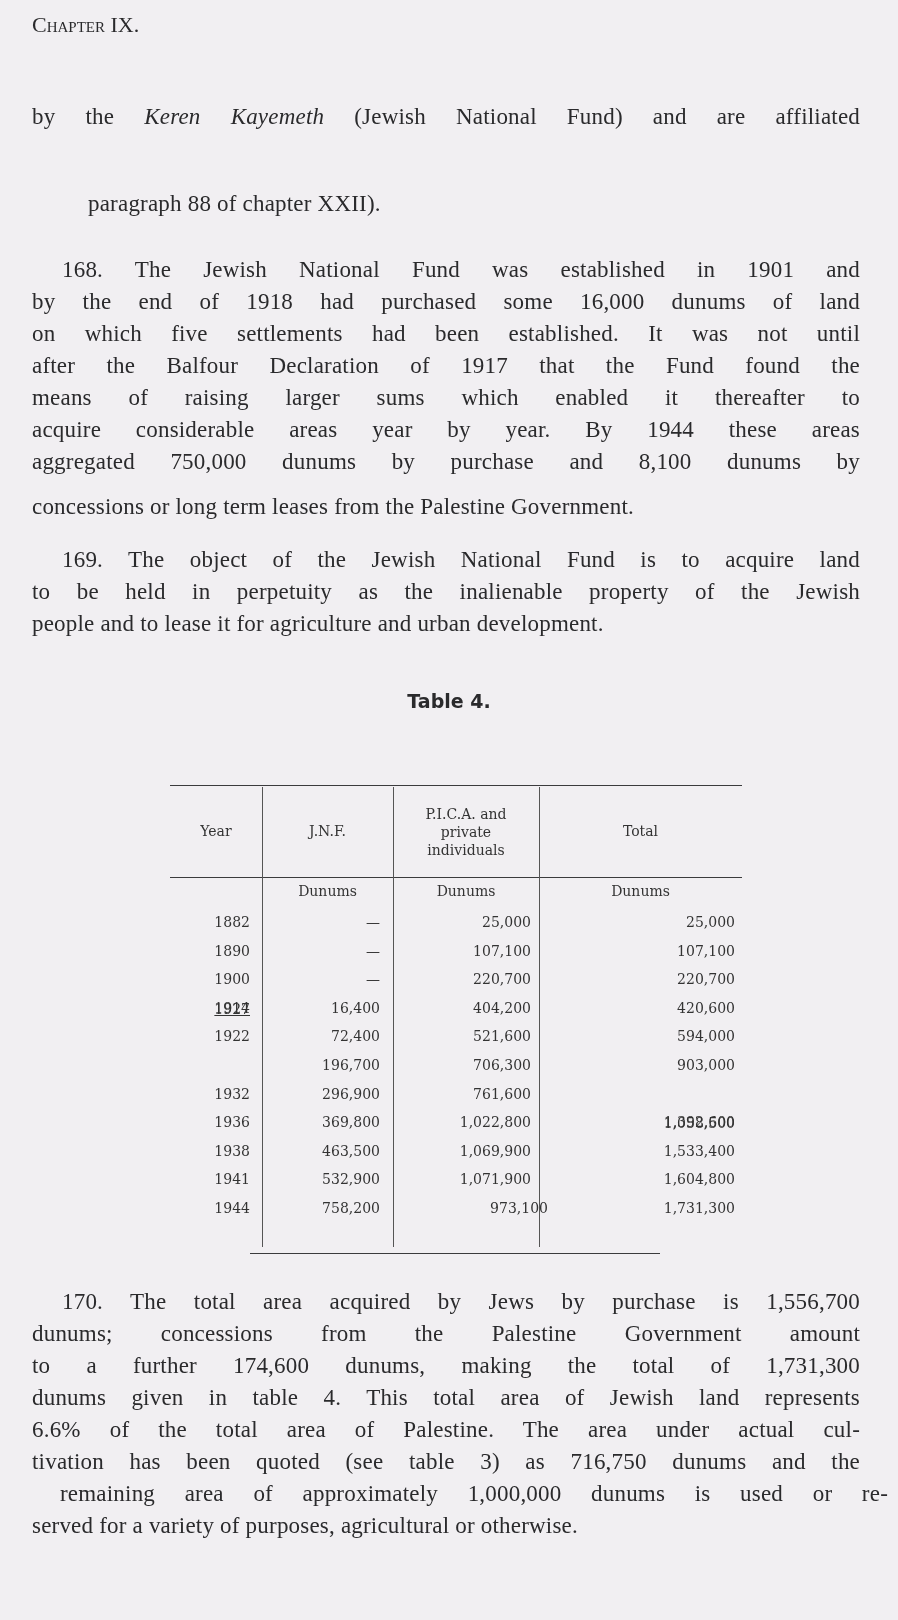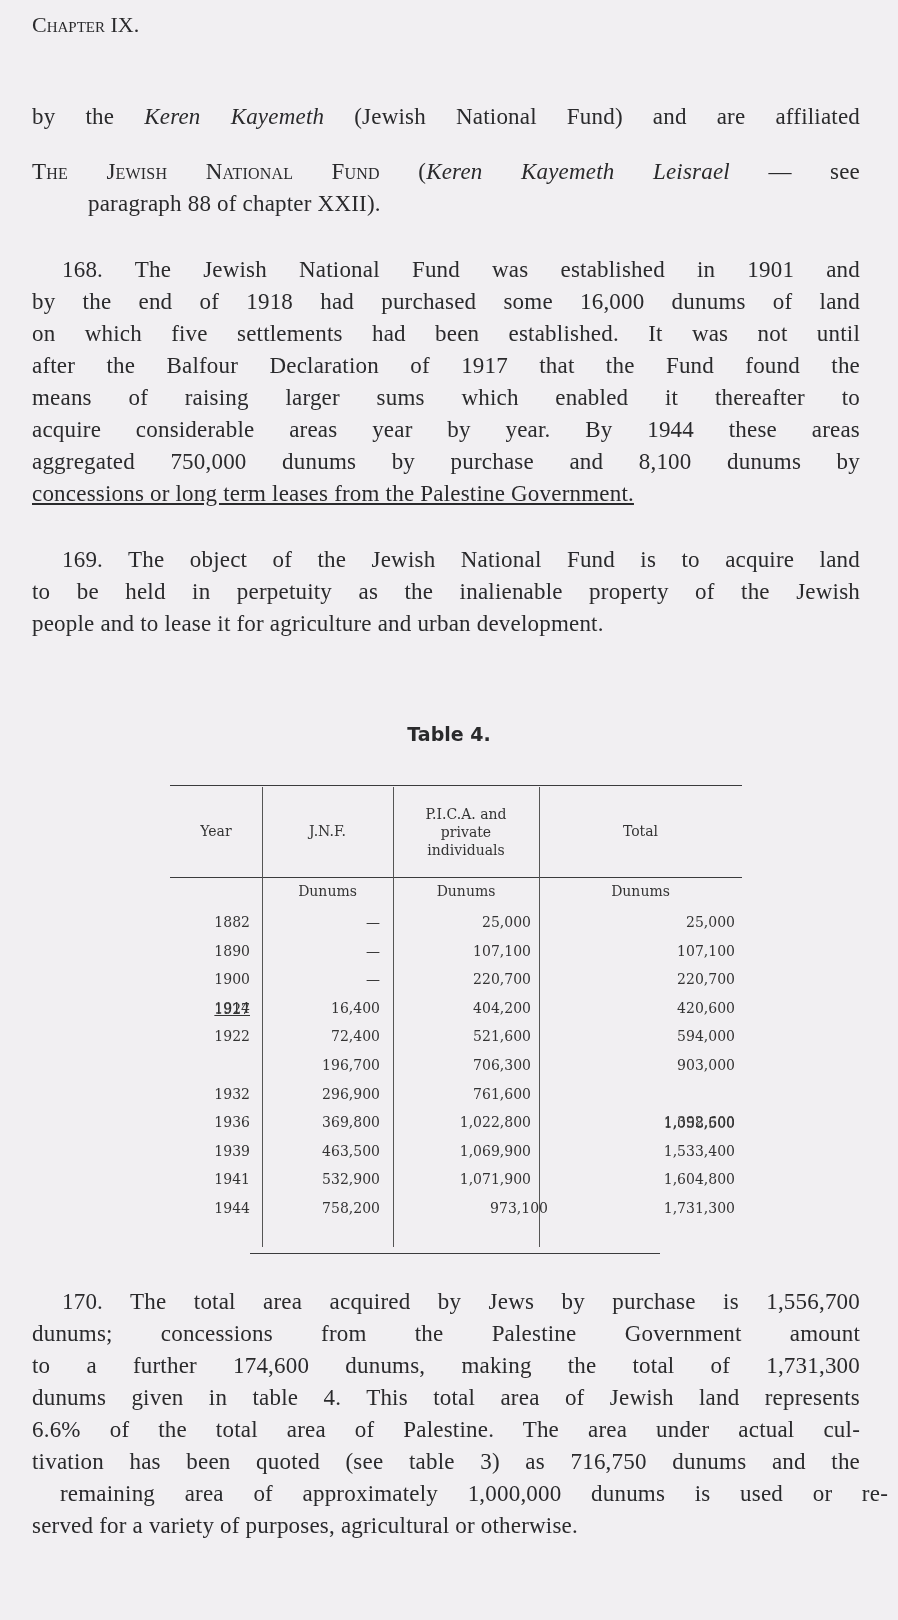--- a/index.html
+++ b/index.html
@@ -17,21 +17,21 @@
     font-family: "Liberation Serif", serif;
     letter-spacing: 0.2px;
   }
   .just { text-align: justify; text-align-last: justify; }
   .smallcaps { font-variant: small-caps; }
   i { font-style: italic; }
   .chapter { position: absolute; left: 32px; top: 12px; font-size: 22px; font-family: "Liberation Serif", serif; }
   .chapter .sc { font-variant: small-caps; }
   .table-title {
     position: absolute; left: 0; width: 898px; top: 690px; text-align: center;
-    font-family: "DejaVu Sans", sans-serif; font-weight: bold; font-size: 19px; margin-top: 33px;
+    font-family: "DejaVu Sans", sans-serif; font-weight: bold; font-size: 19px;
   }
   .rule { position: absolute; height: 0; border-top: 1.5px solid #3b3b3d; }
   .vrule { position: absolute; width: 0; border-left: 1px solid #555; }
   .hdr, .cell, .unit {
     position: absolute; font-family: "DejaVu Serif", serif; color: #333;
   }
   .hdr { font-size: 14px; line-height: 18px; text-align: center; }
   .unit { font-size: 14px; text-align: center; }
   .cell { font-size: 14px; line-height: 28px; text-align: right; white-space: nowrap; }
   .page-num {
@@ -46,34 +46,31 @@
 
   <div class="chapter">
     <span class="sc">Chapter</span>
     <span>IX.</span>
   </div>
 
   <div class="line just" style="top:76px;margin-top:27px;">
     <span>by the </span><i>Keren Kayemeth</i><span> (Jewish National Fund) and are affiliated</span>
   </div>
 
-  <div class="line just" style="top:158px;">
-    <span class="smallcaps">The Jewish National Fund</span><span> (</span><i>Keren Kayemeth Leisrael</i><span> — see</span>
-  </div>
   <div class="line" style="top:190px; left:88px;">paragraph 88 of chapter XXII).</div>
 
   <div>
     <div class="line just" style="top:256px; left:62px; width:798px;">168. The Jewish National Fund was established in 1901 and</div>
     <div class="line just" style="top:288px;">by the end of 1918 had purchased some 16,000 dunums of land</div>
     <div class="line just" style="top:320px;">on which five settlements had been established.  It was not until</div>
     <div class="line just" style="top:352px;">after the Balfour Declaration of 1917 that the Fund found the</div>
     <div class="line just" style="top:384px;">means of raising larger sums which enabled it thereafter to</div>
     <div class="line just" style="top:416px;">acquire considerable areas year by year.  By 1944 these areas</div>
     <div class="line just" style="top:448px;">aggregated 750,000 dunums by purchase and 8,100 dunums by</div>
-    <div class="line" style="top:480px;text-decoration:underline;">concessions or long term leases from the Palestine Government.</div>
+    <div class="line" style="top:493px;">concessions or long term leases from the Palestine Government.</div>
   </div>
 
   <div>
     <div class="line just" style="top:546px; left:62px; width:798px;">169. The object of the Jewish National Fund is to acquire land</div>
     <div class="line just" style="top:578px;">to be held in perpetuity as the inalienable property of the Jewish</div>
     <div class="line" style="top:610px;">people and to lease it for agriculture and urban development.</div>
   </div>
 
   <div>
     <div class="table-title">Table 4.</div>
@@ -142,21 +139,21 @@
           <div class="cell" style="left: 393px; width: 138px; top: 1080px;">761,600</div>
           <div class="cell" style="left: 539px; width: 196px; top: 1080px; margin-top: 29px;">1,058,500</div>
         </div>
         <div>
           <div class="cell" style="left: 170px; width: 80px; top: 1108px;">1936</div>
           <div class="cell" style="left: 262px; width: 118px; top: 1108px;">369,800</div>
           <div class="cell" style="left: 393px; width: 138px; top: 1108px;">1,022,800</div>
           <div class="cell" style="left: 539px; width: 196px; top: 1108px;">1,392,600</div>
         </div>
         <div>
-          <div class="cell" style="left: 170px; width: 80px; top: 1137px;">1939</div>
+          <div class="cell" style="left: 170px; width: 80px; top: 1137px;">1938</div>
           <div class="cell" style="left: 262px; width: 118px; top: 1137px;">463,500</div>
           <div class="cell" style="left: 393px; width: 138px; top: 1137px;">1,069,900</div>
           <div class="cell" style="left: 539px; width: 196px; top: 1137px;">1,533,400</div>
         </div>
         <div>
           <div class="cell" style="left: 170px; width: 80px; top: 1165px;">1941</div>
           <div class="cell" style="left: 262px; width: 118px; top: 1165px;">532,900</div>
           <div class="cell" style="left: 393px; width: 138px; top: 1165px;">1,071,900</div>
           <div class="cell" style="left: 539px; width: 196px; top: 1165px;">1,604,800</div>
         </div>

